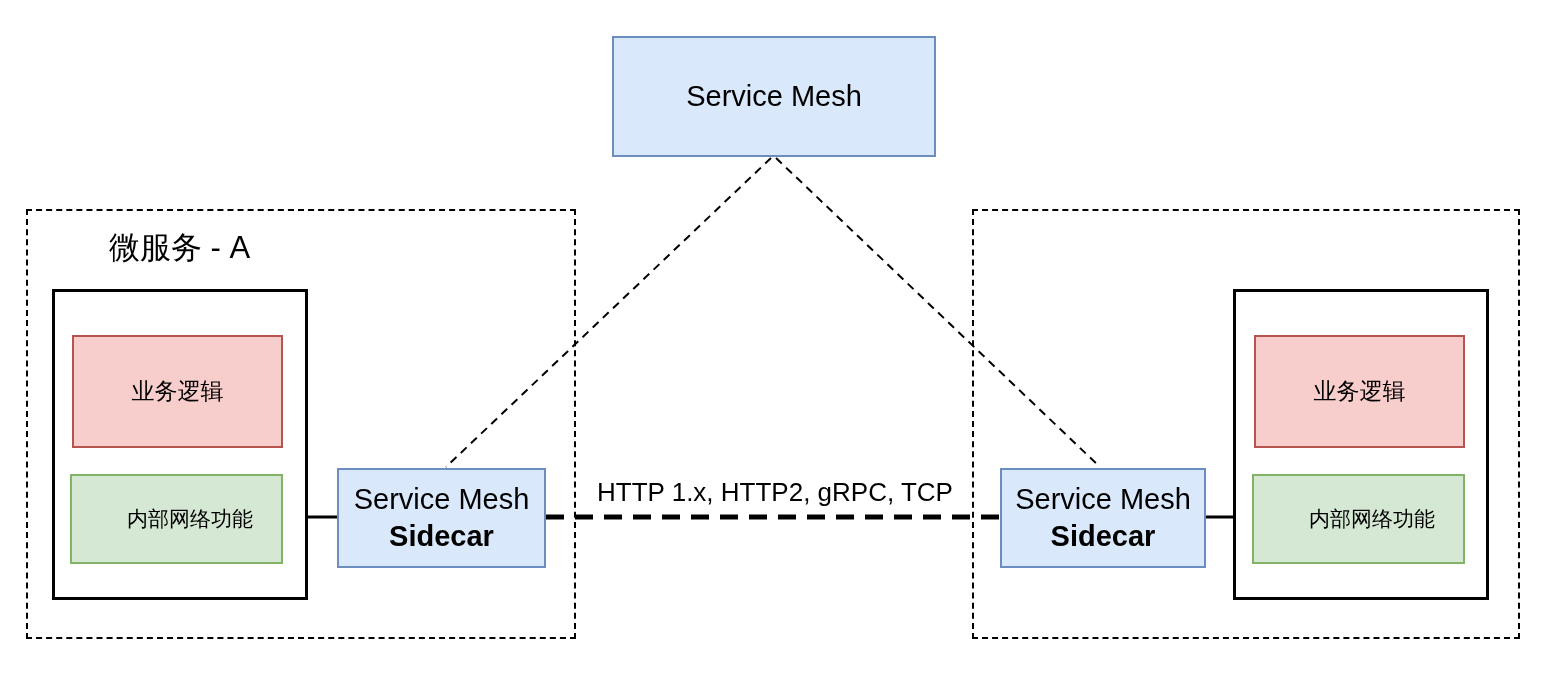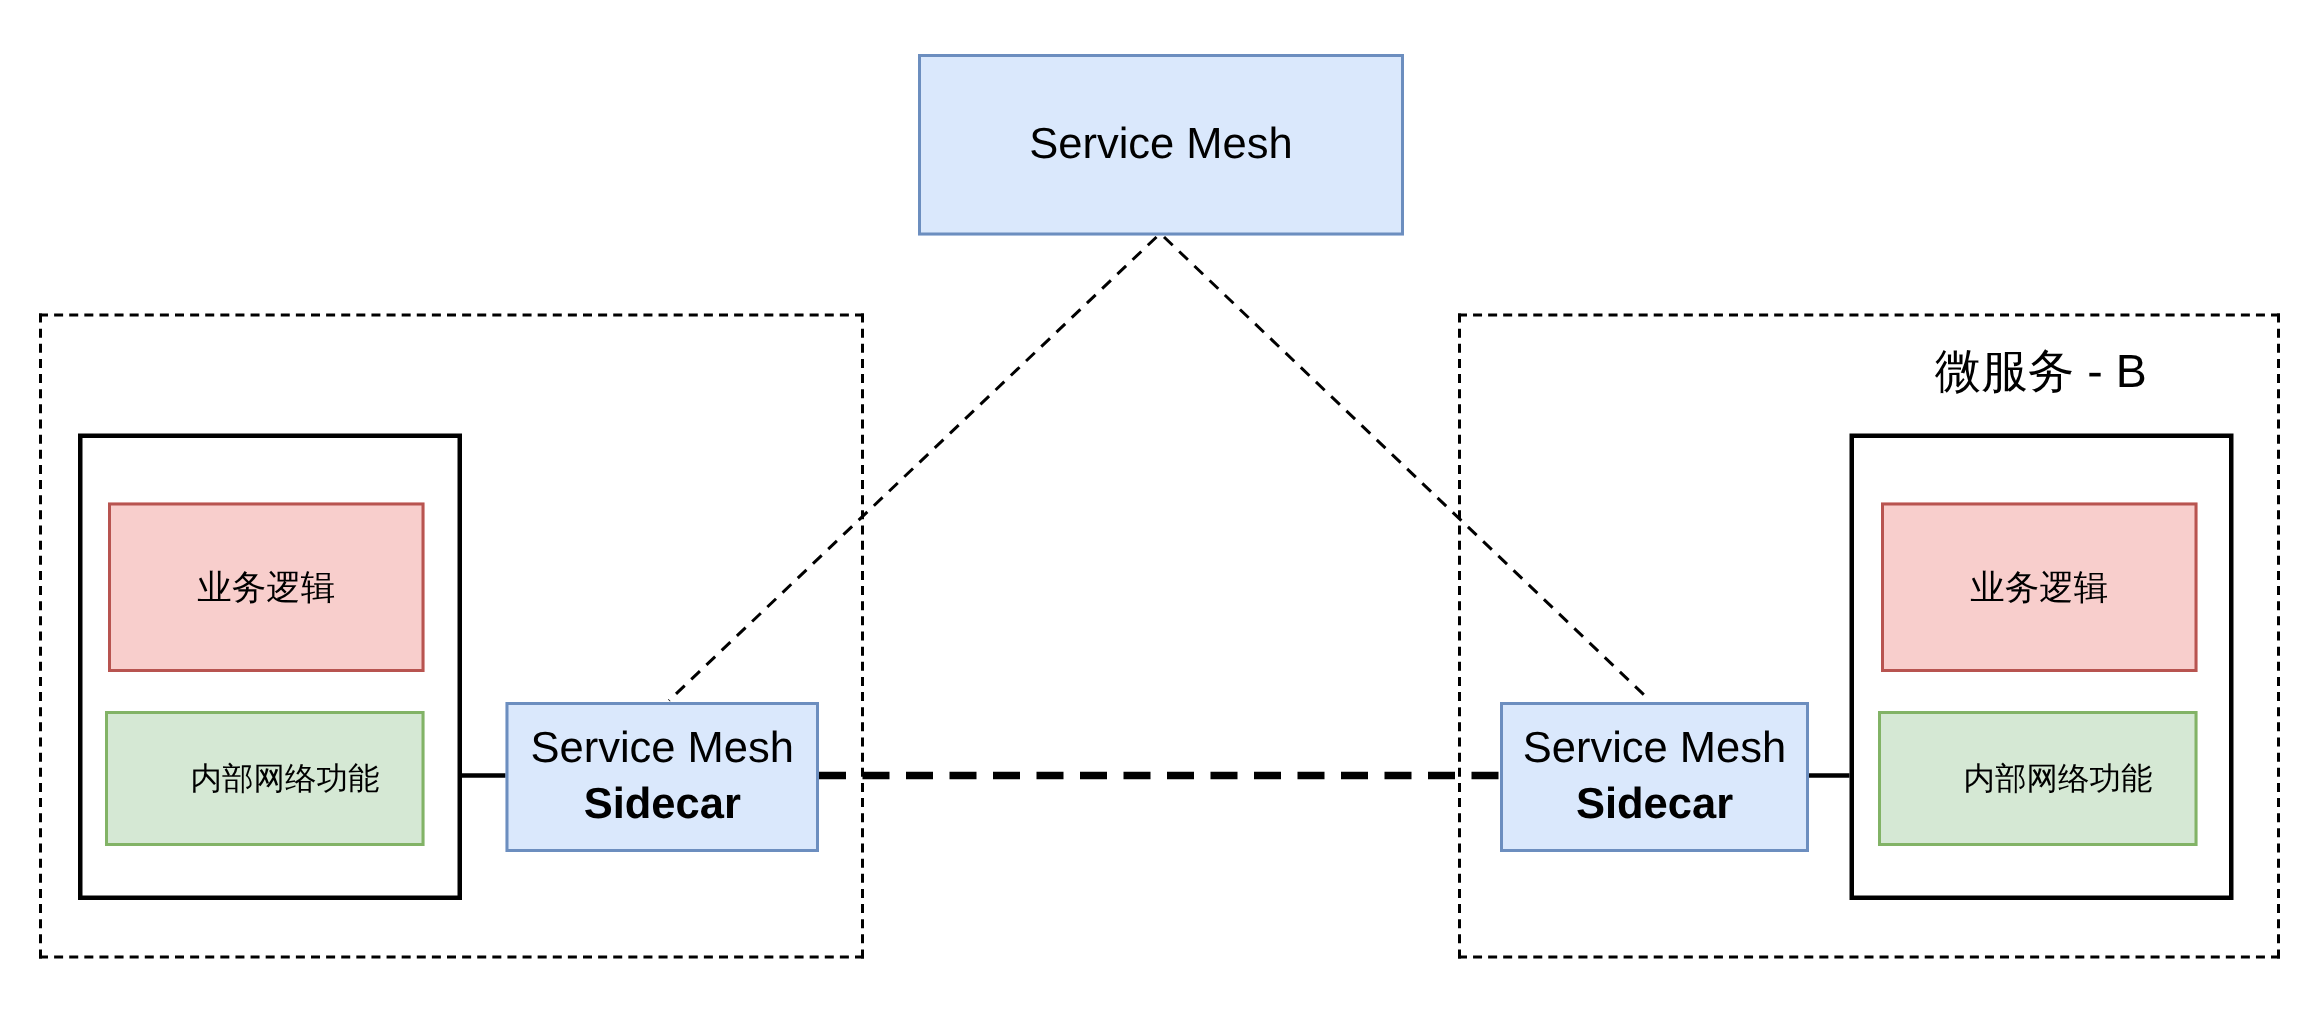--- a/index.html
+++ b/index.html
@@ -121,35 +121,36 @@
     <line x1="546" y1="517" x2="1001" y2="517" stroke="#000000" stroke-width="5" stroke-dasharray="18 11"></line>
     <line x1="283" y1="517" x2="338" y2="517" stroke="#000000" stroke-width="3"></line>
     <line x1="1205" y1="517" x2="1253" y2="517" stroke="#000000" stroke-width="3"></line>
   </svg>
 
   <div class="node blue-box control-plane">
     <span>Service Mesh</span>
   </div>
 
   <div class="ms-group ms-a"></div>
+  <div class="ms-label ms-label-a">微服务 - A</div>
   <div class="service-box service-box-a"></div>
   <div class="node biz-box biz-a">
     <span>业务逻辑</span>
   </div>
   <div class="node net-box net-a">
     <span>内部网络功能</span>
   </div>
   <div class="node blue-box sidecar-a">
     <span>Service Mesh</span>
     <span class="bold-line">Sidecar</span>
   </div>
 
+  <div class="protocol-label">HTTP 1.x, HTTP2, gRPC, TCP</div>
 
   <div class="ms-group ms-b"></div>
-  <div class="ms-label ms-label-b">微服务 - B</div>
   <div class="service-box service-box-b"></div>
   <div class="node biz-box biz-b">
     <span>业务逻辑</span>
   </div>
   <div class="node net-box net-b">
     <span>内部网络功能</span>
   </div>
   <div class="node blue-box sidecar-b">
     <span>Service Mesh</span>
     <span class="bold-line">Sidecar</span>

